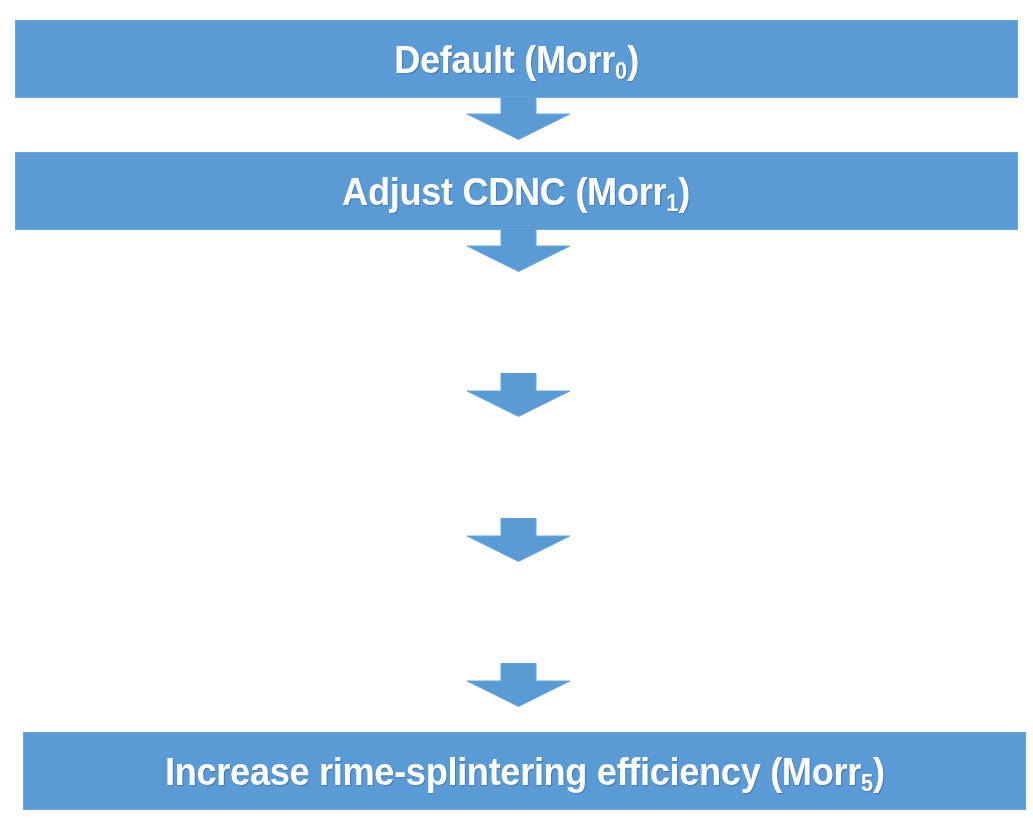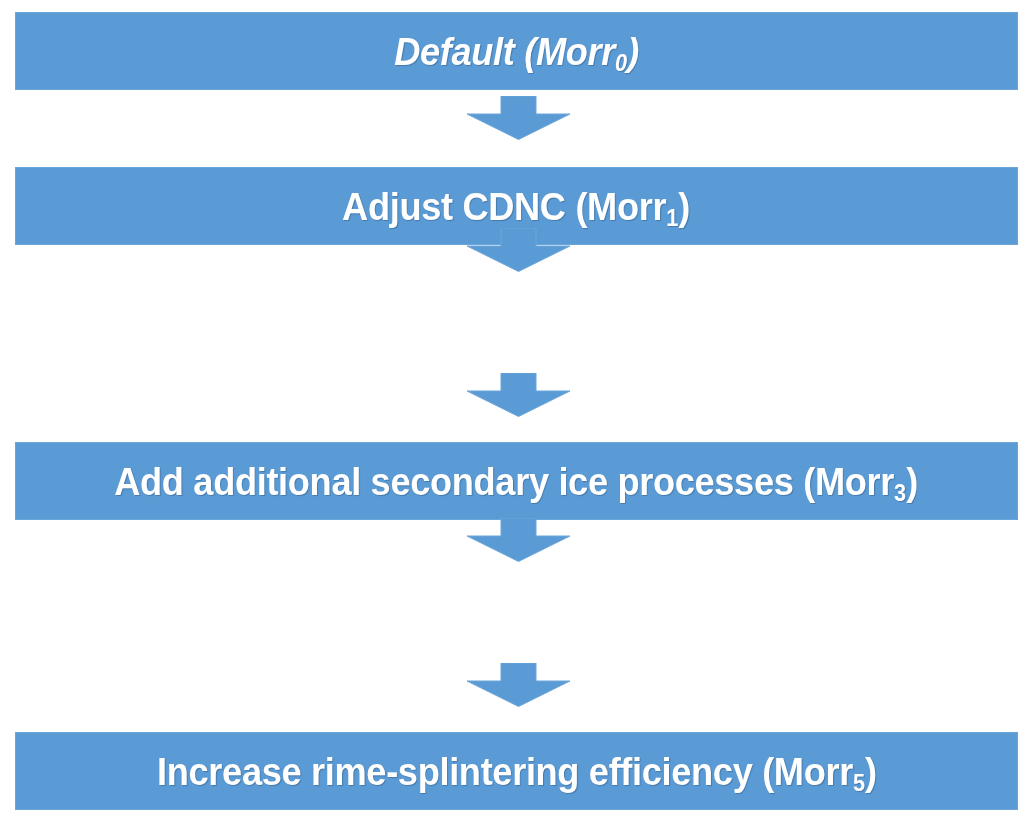--- a/index.html
+++ b/index.html
@@ -51,26 +51,26 @@
     text-shadow: 1px 1px 1px rgba(40, 80, 120, 0.45);
   }
   .step-label sub {
     font-size: 0.60em;
     vertical-align: baseline;
     position: relative;
     top: 0.26em;
     letter-spacing: 0;
   }
   
-  .step.s0 { top: 12px; font-style: italic; }
-  .step.s1 { top: 152px; margin-top: 15px; }
+  .step.s0 { top: 20px; }
+  .step.s1 { top: 152px; }
   .step.s2 { top: 297px; }
   .step.s3 { top: 442px; }
   .step.s4 { top: 587px; }
-  .step.s5 { top: 732px; }
+  .step.s5 { top: 732px; margin-left: 8px; }
 
   
   .step.s4 .step-label { font-size: 38px; transform: scaleX(0.915); }
   .step.s2 .step-label { font-size: 39px; }
 
   
   .arrow {
     position: absolute;
     left: 466px;
     width: 105px;
@@ -109,23 +109,20 @@
       </svg>
     </div>
 
 
     <div class="arrow a2">
       <svg width="105" height="44" viewBox="0 0 105 44">
         <polygon points="35,0 70,0 70,18 104,18 52.5,43.5 1,18 35,18" fill="#5B9BD5" stroke="#6BA6DA" stroke-width="1"></polygon>
       </svg>
     </div>
 
-    <div class="step s3">
-      <span class="step-label"><span>Add additional secondary ice processes (Morr</span><sub>3</sub><span>)</span></span>
-    </div>
 
     <div class="arrow a3">
       <svg width="105" height="44" viewBox="0 0 105 44">
         <polygon points="35,0 70,0 70,18 104,18 52.5,43.5 1,18 35,18" fill="#5B9BD5" stroke="#6BA6DA" stroke-width="1"></polygon>
       </svg>
     </div>
 
 
     <div class="arrow a4">
       <svg width="105" height="44" viewBox="0 0 105 44">

